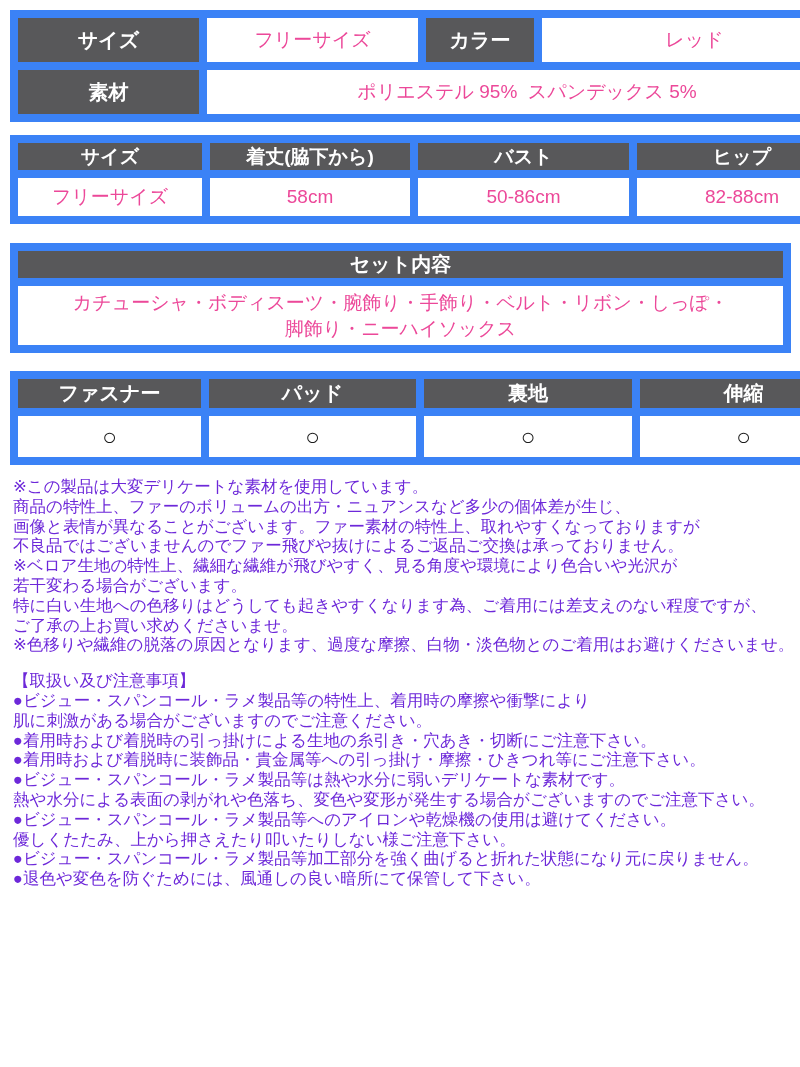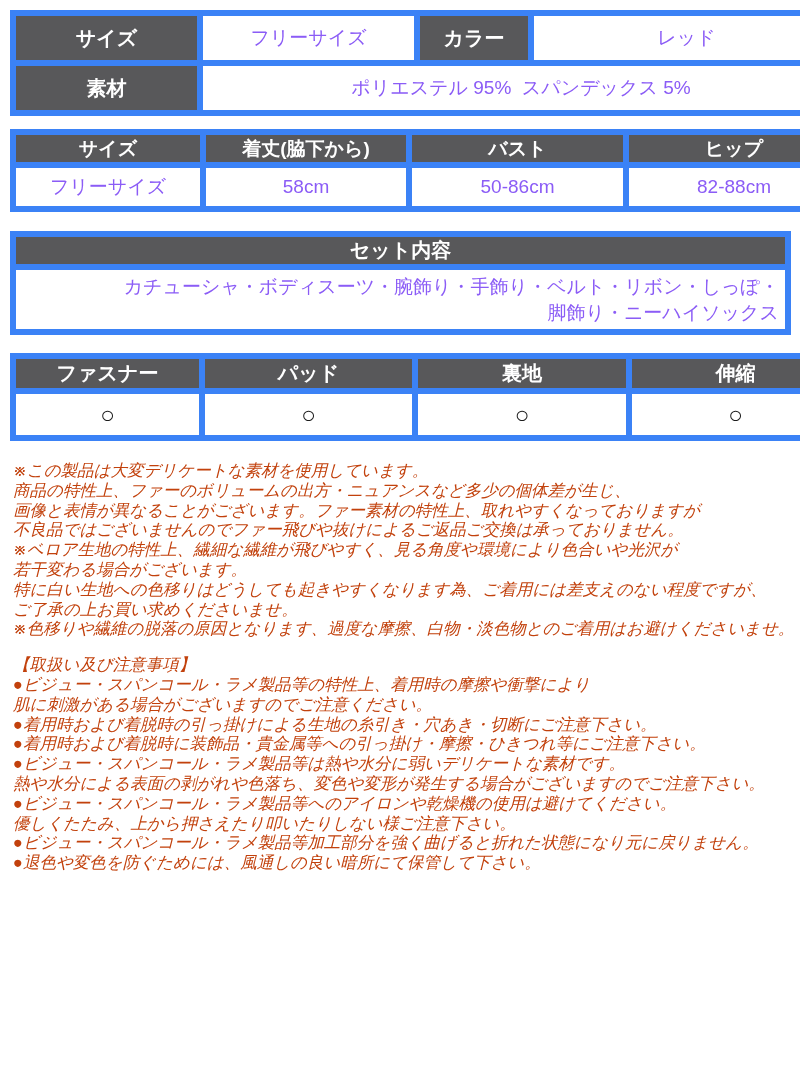--- a/index.html
+++ b/index.html
@@ -21,35 +21,35 @@
     padding: 10px 10px 0 10px;
     background: #ffffff;
   }
   table.tbl {
     width: 781px;
     border-collapse: collapse;
     table-layout: fixed;
     border: 3px solid #1b1b1b;
   }
   table.tbl td {
-    border: 6px solid #3b82f6;
+    border: 8px solid #3b82f6;
     text-align: center;
     vertical-align: middle;
     padding: 0 4px;
     overflow: hidden;
   }
   td.hdr {
     background: #58585a;
     color: #ffffff;
     font-weight: bold;
     font-size: 20px;
   }
   td.val {
     background: #ffffff;
-    color: #8b5cf6;
+    color: #ec4899;
     font-size: 19px;
   }
   .pre { white-space: pre-wrap; }
 
   
   .t1 td { height: 44px; }
   .t1 .c1 { width: 173px; }
   .t1 .c2 { width: 203px; }
   .t1 .c3 { width: 100px; }
   .t1 .c4 { width: 297px; }
@@ -59,40 +59,39 @@
   .t2 td.hdr { height: 27px; font-size: 19px; }
   .t2 td.val { height: 38px; }
   .t2 .c1 { width: 176px; }
   .t2 .c2 { width: 192px; }
   .t2 .c3 { width: 203px; }
   .t2 .c4 { width: 202px; }
 
   
   .t3 { margin-top: 19px; }
   .t3 td.hdr { height: 25px; font-size: 20px; }
-  .t3 td.val { height: 55px; font-size: 19px; padding: 2px 6px; text-align: right; }
+  .t3 td.val { height: 55px; font-size: 19px; padding: 2px 6px; }
   .t3 .line { line-height: 26px; }
 
   
   .t4 { margin-top: 18px; }
   .t4 td.hdr { height: 29px; }
   .t4 td.val { height: 41px; font-size: 24px; color: #1b1b1b; }
   .t4 .c1 { width: 175px; }
   .t4 .c2 { width: 199px; }
   .t4 .c3 { width: 200px; }
   .t4 .c4 { width: 199px; }
 
   
   .notes {
-    margin: 20px 0 0 3px;
+    margin: 12px 0 0 3px;
     font-size: 16.5px;
     line-height: 19.8px;
-    color: #c2410c;
+    color: #6d28d9;
     letter-spacing: 0;
-    font-style: italic;
   }
   .notes2 { margin-top: 16px; }
   .notes div { white-space: nowrap; }
 </style>
 </head>
 <body>
 
 <main class="page">
 
   <table class="tbl t1">

